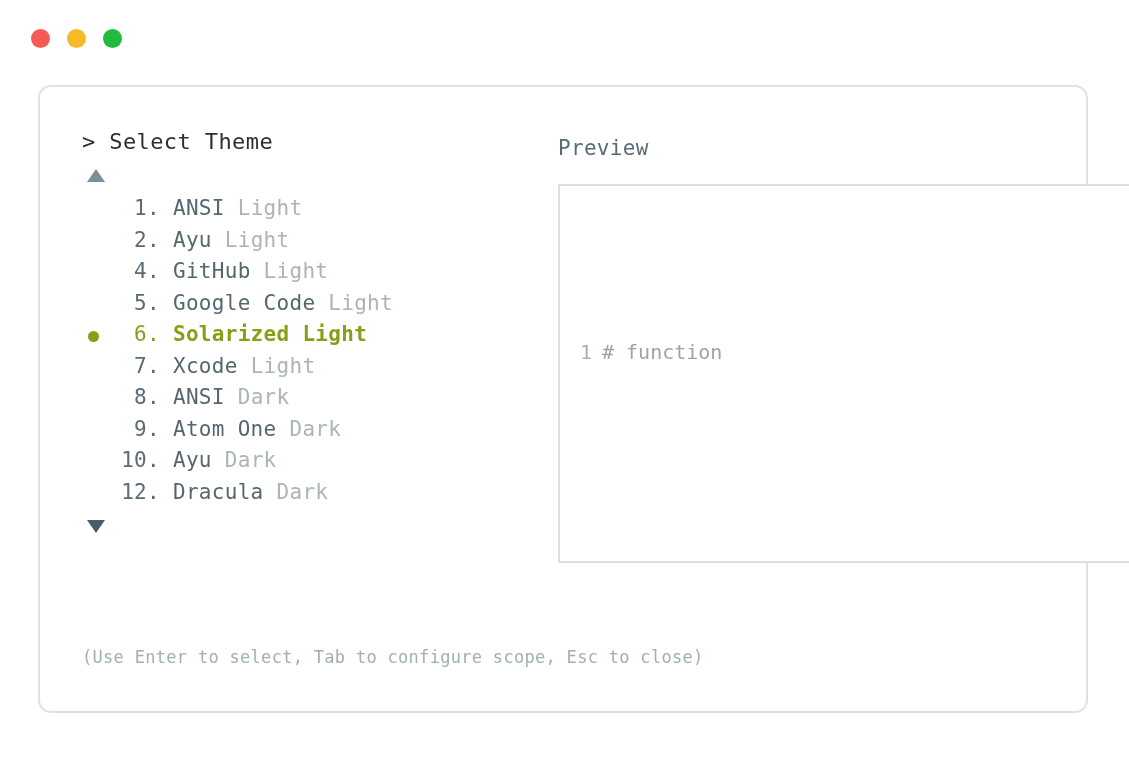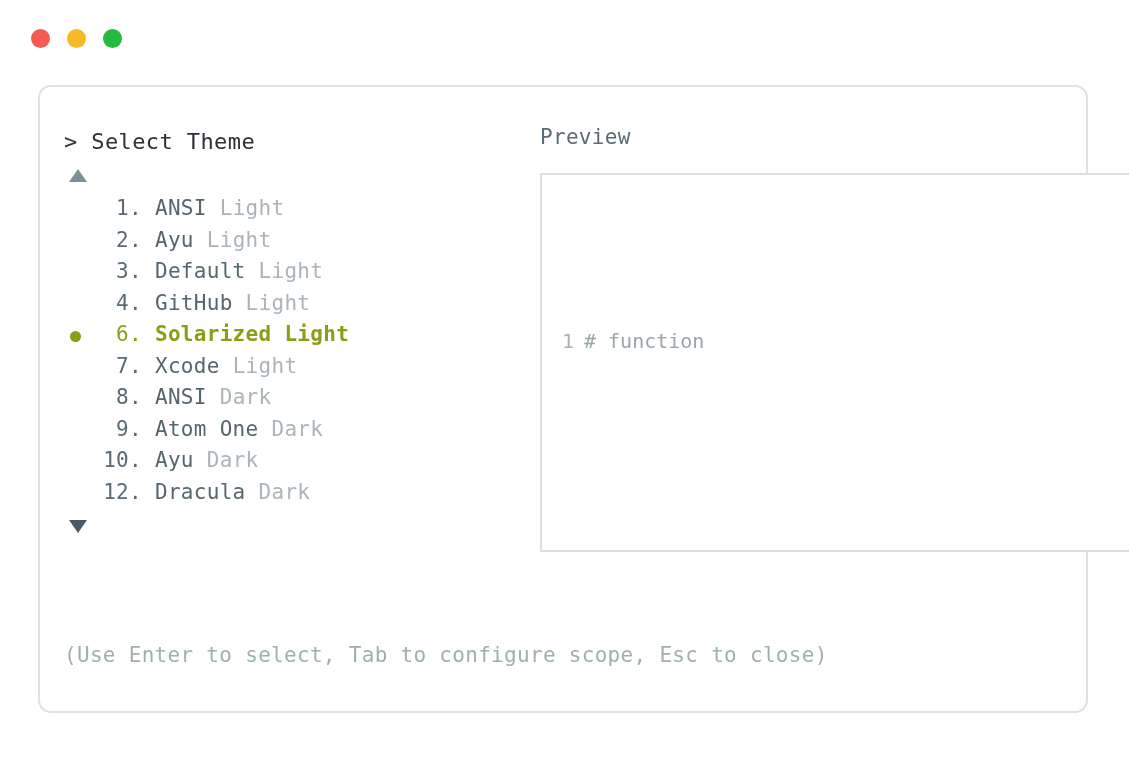--- a/index.html
+++ b/index.html
@@ -37,20 +37,21 @@
   .card {
     position: absolute;
     left: 38px;
     top: 85px;
     width: 1050px;
     height: 628px;
     box-sizing: border-box;
     border: 2px solid #dfe2e0;
     border-radius: 13px;
     background: #ffffff;
+    padding-left: 18px;
   }
 
   .card-inner {
     position: relative;
     width: 100%;
     height: 100%;
   }
 
   
   .picker {
@@ -115,21 +116,21 @@
   .idx-sel { color: #8a9e15; }
   .tname  { color: #55666f; }
   .tmode  { color: #aab4ba; }
   .theme-row.selected .tname,
   .theme-row.selected .tmode { color: #8a9e15; font-weight: bold; }
 
   
   .preview {
     position: absolute;
     left: 500px;
-    top: 40px;
+    top: 51px;
     width: 528px;
   }
   .preview-title {
     font-size: 21px;
     color: #5a6b75;
     letter-spacing: 0.3px;
     line-height: 1;
   }
   .code-panel {
     margin-top: 25px;
@@ -160,21 +161,21 @@
   
   .c-comment { color: #9aa5ab; }
   .c-kw      { color: #268bd2; }
   .c-fn      { color: #4c5a63; }
 
   
   .hint {
     position: absolute;
     left: 24px;
     bottom: 44px;
-    font-size: 21px;
+    font-size: 17px;
     color: #9fb0b2;
     letter-spacing: 0.3px;
     white-space: pre;
   }
 </style>
 </head>
 <body>
 
 <div class="traffic-lights">
   <div class="tl-dot tl-red" style="background: rgb(245, 91, 82);"></div>
@@ -185,22 +186,22 @@
 <div class="card">
   <div class="card-inner">
 
     <div class="picker">
       <div class="prompt">&gt; Select Theme</div>
       <div class="scroll-arrow arrow-up"></div>
 
       <ul class="theme-list" id="theme-list">
           <li class="theme-row"><span class="idx">1.</span> <span class="tname">ANSI</span> <span class="tmode">Light</span></li>
           <li class="theme-row"><span class="idx">2.</span> <span class="tname">Ayu</span> <span class="tmode">Light</span></li>
-          <li class="theme-row"><span class="idx">3.</span> <span class="tname">Default</span> <span class="tmode">Light</span></li>
           <li class="theme-row"><span class="idx">4.</span> <span class="tname">GitHub</span> <span class="tmode">Light</span></li>
+          <li class="theme-row"><span class="idx">5.</span> <span class="tname">Google Code</span> <span class="tmode">Light</span></li>
           <li class="theme-row selected"><span class="bullet"></span><span class="idx idx-sel">6.</span> <span class="tname">Solarized</span> <span class="tmode">Light</span></li>
           <li class="theme-row"><span class="idx">7.</span> <span class="tname">Xcode</span> <span class="tmode">Light</span></li>
           <li class="theme-row"><span class="idx">8.</span> <span class="tname">ANSI</span> <span class="tmode">Dark</span></li>
           <li class="theme-row"><span class="idx">9.</span> <span class="tname">Atom One</span> <span class="tmode">Dark</span></li>
           <li class="theme-row"><span class="idx">10.</span> <span class="tname">Ayu</span> <span class="tmode">Dark</span></li>
           <li class="theme-row"><span class="idx">12.</span> <span class="tname">Dracula</span> <span class="tmode">Dark</span></li>
         </ul>
 
       <div class="scroll-arrow arrow-down"></div>
     </div>

